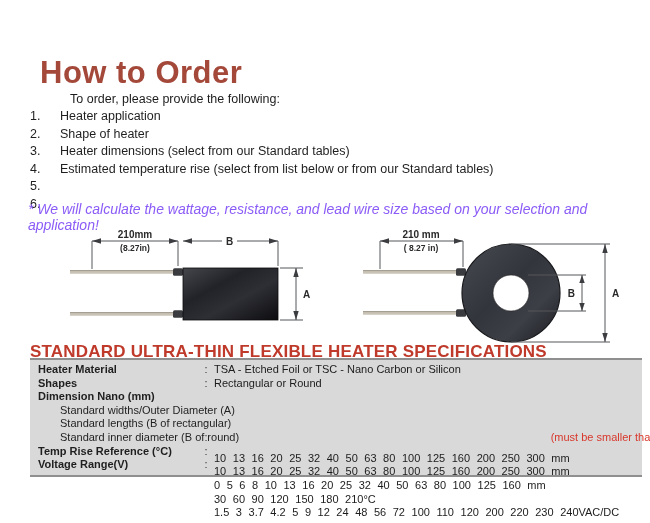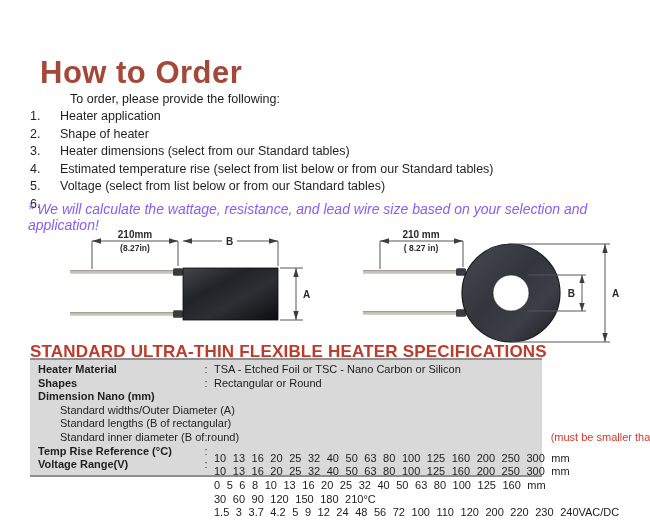--- a/index.html
+++ b/index.html
@@ -17,21 +17,21 @@
   
   #diag-rect{left:60px;top:228px;}
   #diag-round{left:358px;top:228px;}
   svg text{font-family:"Liberation Sans","DejaVu Sans",sans-serif;fill:#2a2a2a;}
   .dim-mm{font-size:10px;font-weight:bold;}
   .dim-in{font-size:8.5px;font-weight:bold;}
   .dim-letter{font-size:10px;font-weight:bold;}
   
   #spec-heading{left:30px;top:342px;font-size:17px;font-weight:bold;color:#bf3a2b;letter-spacing:.2px;}
   #spec-table{
-    left:30px;top:358px;width:512px;background:#d9d9d9;
+    left:30px;top:358px;width:612px;background:#d9d9d9;
     border-top:2px solid #8f8f8f;border-bottom:2px solid #8f8f8f;
     padding:3px 0 3px 0;
   }
   .trow{display:flex;height:13.6px;line-height:13.6px;font-size:11px;white-space:nowrap;}
   .trow .lbl{width:160px;padding-left:8px;font-weight:bold;flex:none;}
   .trow .lbl.indent{padding-left:30px;width:138px;font-weight:normal;}
   .trow .colon{width:16px;text-align:center;flex:none;color:#333;}
   .trow .val{color:#1c1c1c;}
   .trow .val.num{word-spacing:3.5px;margin-top:48px;}
   .trow .rednote{color:#d8382c;margin-left:5px;}
@@ -54,21 +54,20 @@
   <div class="li">
       <span class="num">3.</span>
       <span>Heater dimensions (select from our Standard tables)</span>
     </div>
   <div class="li">
       <span class="num">4.</span>
       <span>Estimated temperature rise (select from list below or from our Standard tables)</span>
     </div>
   <div class="li">
       <span class="num">5.</span>
-      <span>Voltage (select from list below or from our Standard tables)</span>
     </div>
   <div class="li">
       <span class="num">6.</span>
     </div>
 </div>
 
 <div class="abs" id="footnote">* We will calculate the wattage, resistance, and lead wire size based on your selection and application!</div>
 
 <svg class="abs" id="diag-rect" width="262" height="106" viewBox="0 0 262 106">
   <defs>

